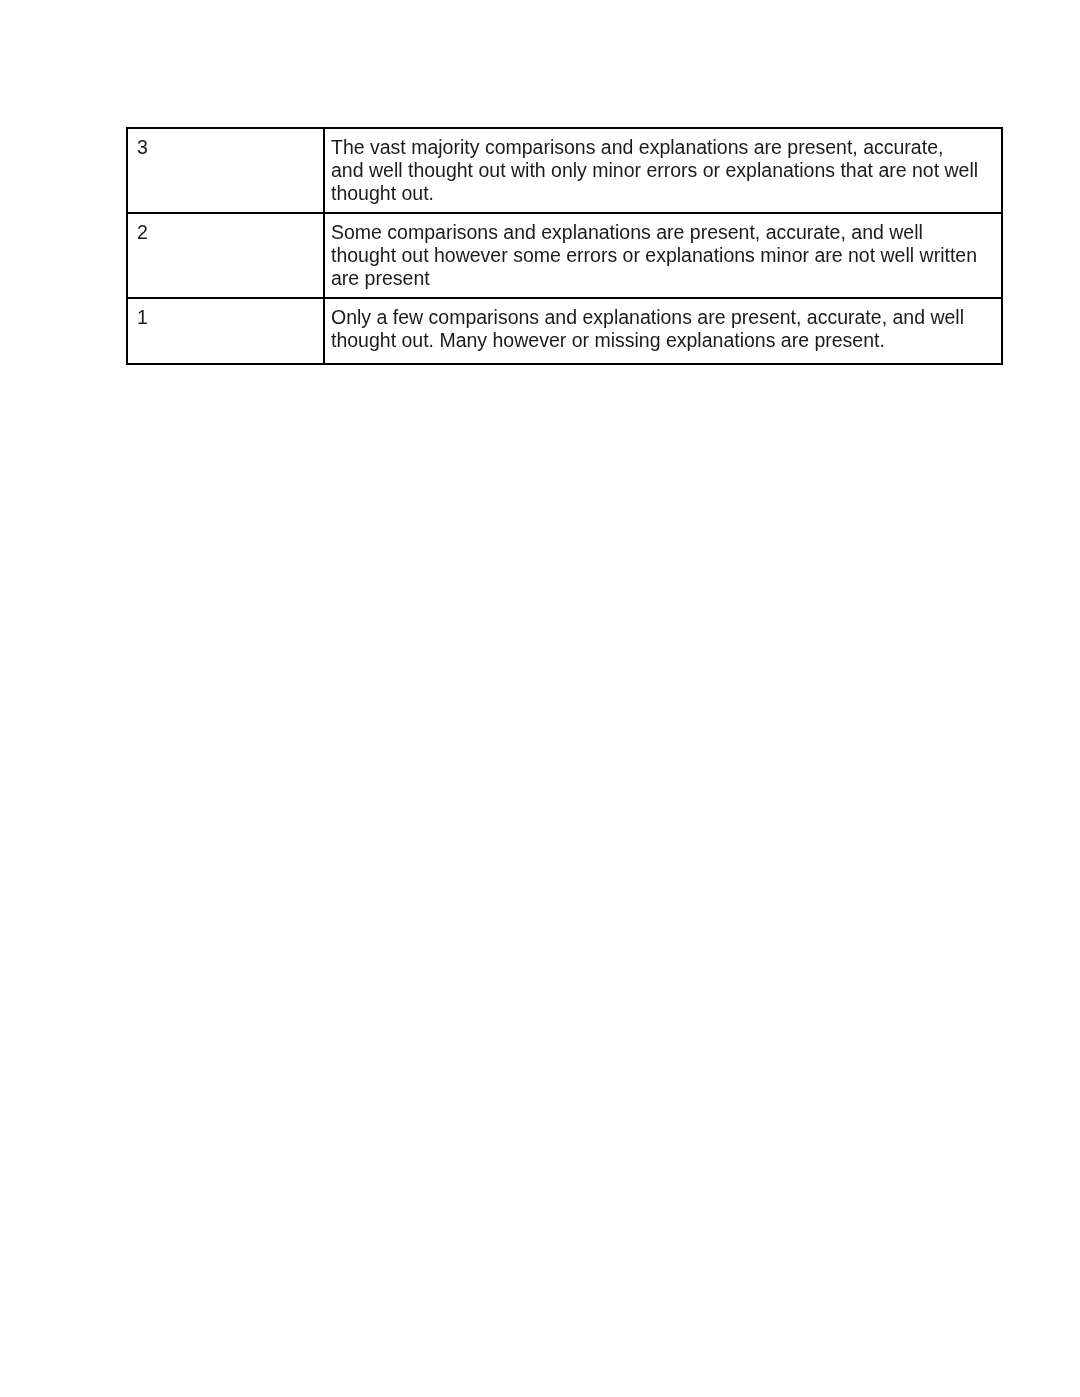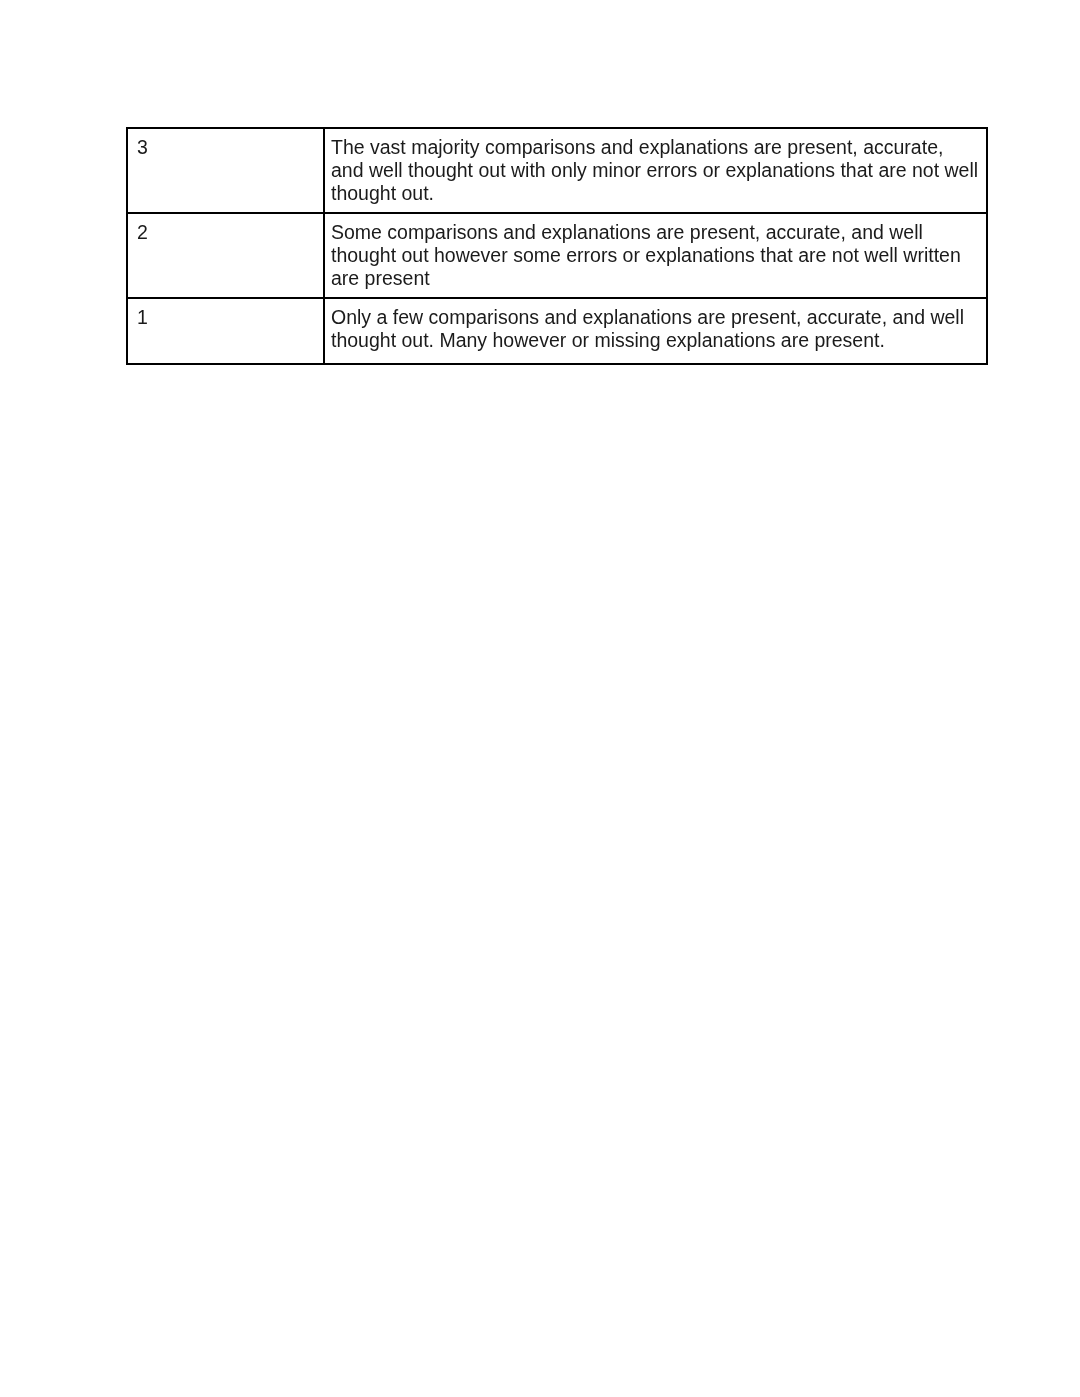--- a/index.html
+++ b/index.html
@@ -37,39 +37,39 @@
     font-size: 19.5px;
     line-height: 23px;
     font-family: "Liberation Sans", sans-serif;
   }
   td.score-cell {
     width: 180px;
     padding: 7px 6px 7px 9px;
   }
   td.desc-cell {
     width: 650px;
-    padding: 7px 5px 7px 6px;
+    padding: 7px 20px 7px 6px;
   }
   tr.row-1 { height: 85px; }
   tr.row-2 { height: 85px; }
   tr.row-3 { height: 66px; }
 </style>
 </head>
 <body>
 
 <div class="page">
   <table class="rubric">
     <tbody>
       <tr class="row-1">
         <td class="score-cell">3</td>
         <td class="desc-cell">The vast majority comparisons and explanations are present, accurate, and well thought out with only minor errors or explanations that are not well thought out.</td>
       </tr>
       <tr class="row-2">
         <td class="score-cell">2</td>
-        <td class="desc-cell">Some comparisons and explanations are present, accurate, and well thought out however some errors or explanations that are not well written are present</td>
+        <td class="desc-cell">Some comparisons and explanations are present, accurate, and well thought out however some errors or explanations minor are not well written are present</td>
       </tr>
       <tr class="row-3">
         <td class="score-cell">1</td>
         <td class="desc-cell">Only a few comparisons and explanations are present, accurate, and well thought out. Many however or missing explanations are present.</td>
       </tr>
     </tbody>
   </table>
 </div>
 
 </body></html>

